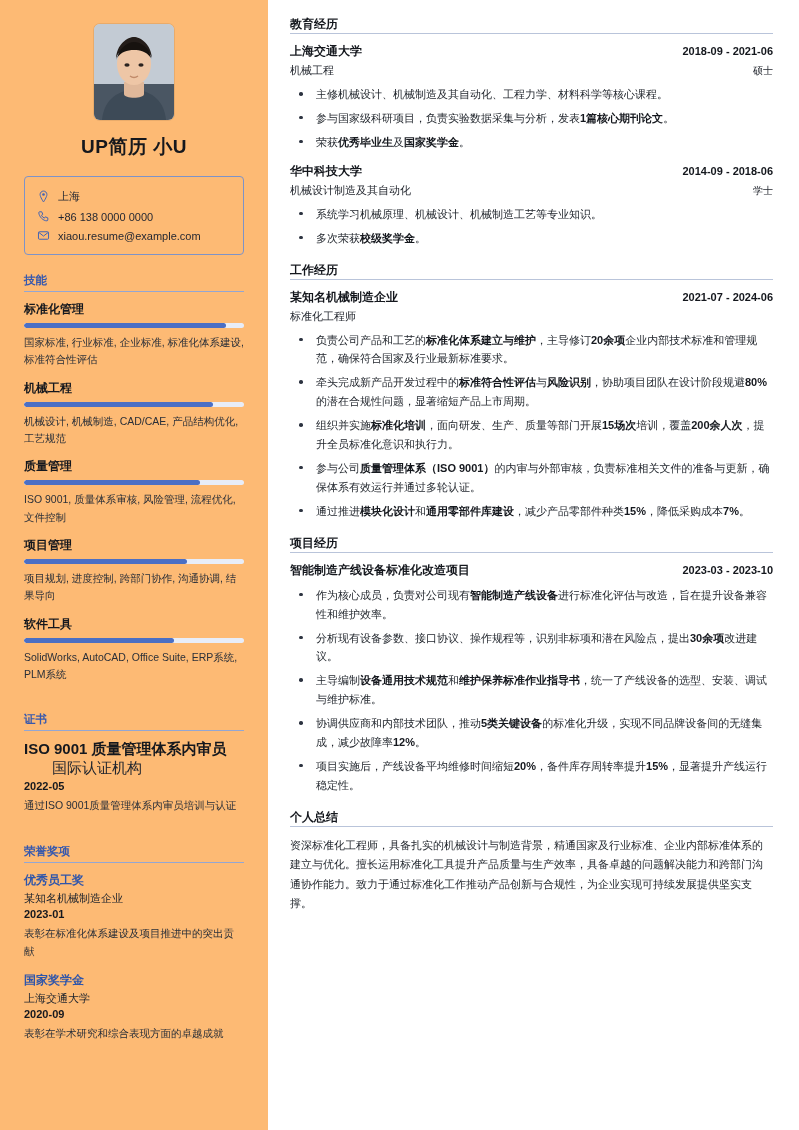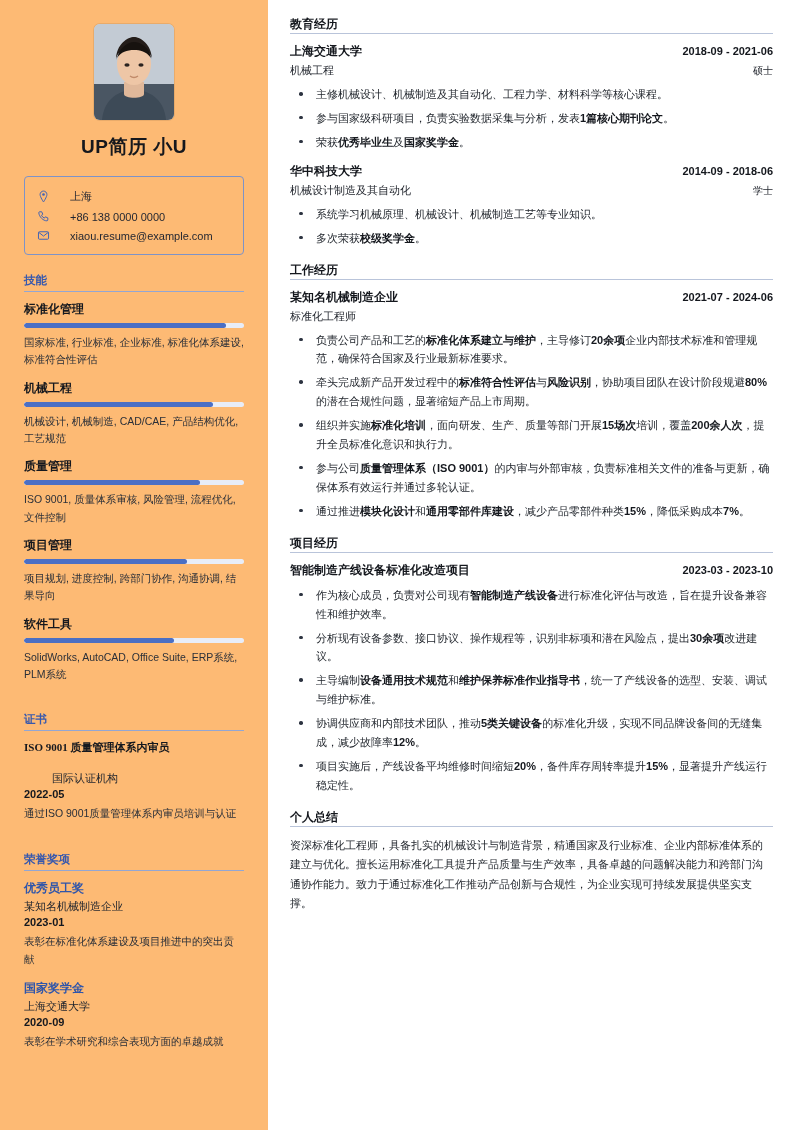--- a/index.html
+++ b/index.html
@@ -42,21 +42,21 @@
   }
   .contact-box {
     border: 1px solid #7d93c8;
     border-radius: 4px;
     padding: 9px 12px;
     background: transparent;
   }
   .contact-row {
     display: flex;
     align-items: center;
-    gap: 20px;
+    gap: 8px;
     font-size: 11px;
     color: #1f2430;
     padding: 3px 0;
   }
   .contact-row .ic {
     width: 13px; height: 13px;
     flex: 0 0 13px;
     color: #3f62b5;
     display: flex; align-items: center; justify-content: center;
   }
@@ -71,22 +71,22 @@
     border-bottom: 1px solid #93a6d2;
     margin-bottom: 9px;
   }
   .skill { margin-bottom: 11px; }
   .skill-name { font-size: 12px; font-weight: bold; color: #15181e; margin-bottom: 5px; }
   .bar-bg { height: 5px; background: #e8edf8; border-radius: 3px; overflow: hidden; }
   .bar-fill { height: 5px; background: #4b6fc4; border-radius: 3px; }
   .skill-desc { font-size: 10.5px; color: #2a2f38; line-height: 1.65; margin-top: 6px; }
 
   .cert-item { margin-bottom: 12px; }
-  .cert-name { font-size: 11px; font-weight: bold; color: #15181e; font-family: Liberation Serif, serif; }
-  .cert-org { font-size: 11px; color: #22262e; margin-top: 16px; padding-left: 28px; }
+  .cert-name { font-size: 15px; font-weight: bold; color: #15181e; }
+  .cert-org { font-size: 15px; color: #22262e; margin-top: 0; padding-left: 28px; }
   .cert-date { font-size: 11px; font-weight: bold; color: #15181e; margin-top: 2px; }
   .cert-desc { font-size: 10.5px; color: #2a2f38; line-height: 1.65; margin-top: 5px; }
 
   .award-item { margin-bottom: 12px; }
   .award-name { font-size: 12px; font-weight: bold; color: #2f55aa; }
   .award-org { font-size: 11px; color: #22262e; margin-top: 2px; }
   .award-date { font-size: 11px; font-weight: bold; color: #15181e; margin-top: 2px; }
   .award-desc { font-size: 10.5px; color: #2a2f38; line-height: 1.65; margin-top: 5px; }
 
   

